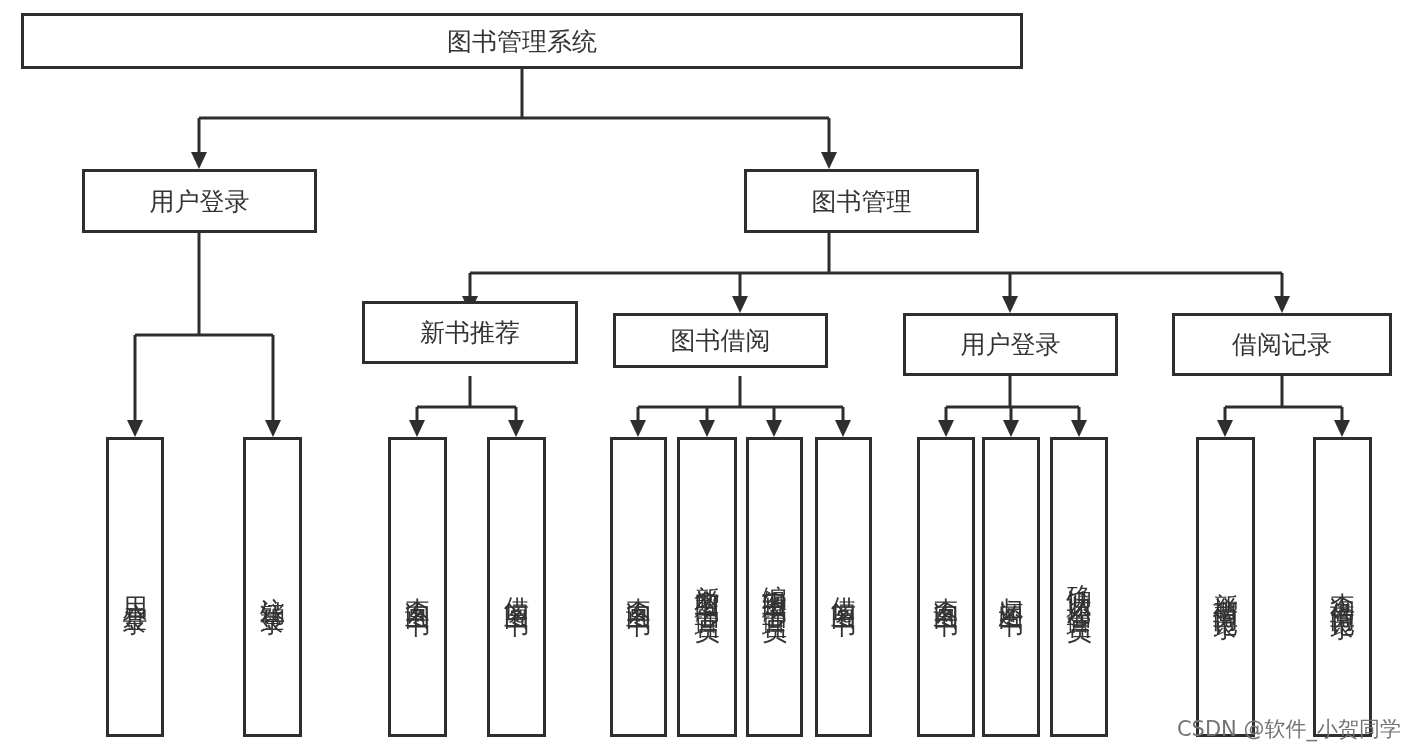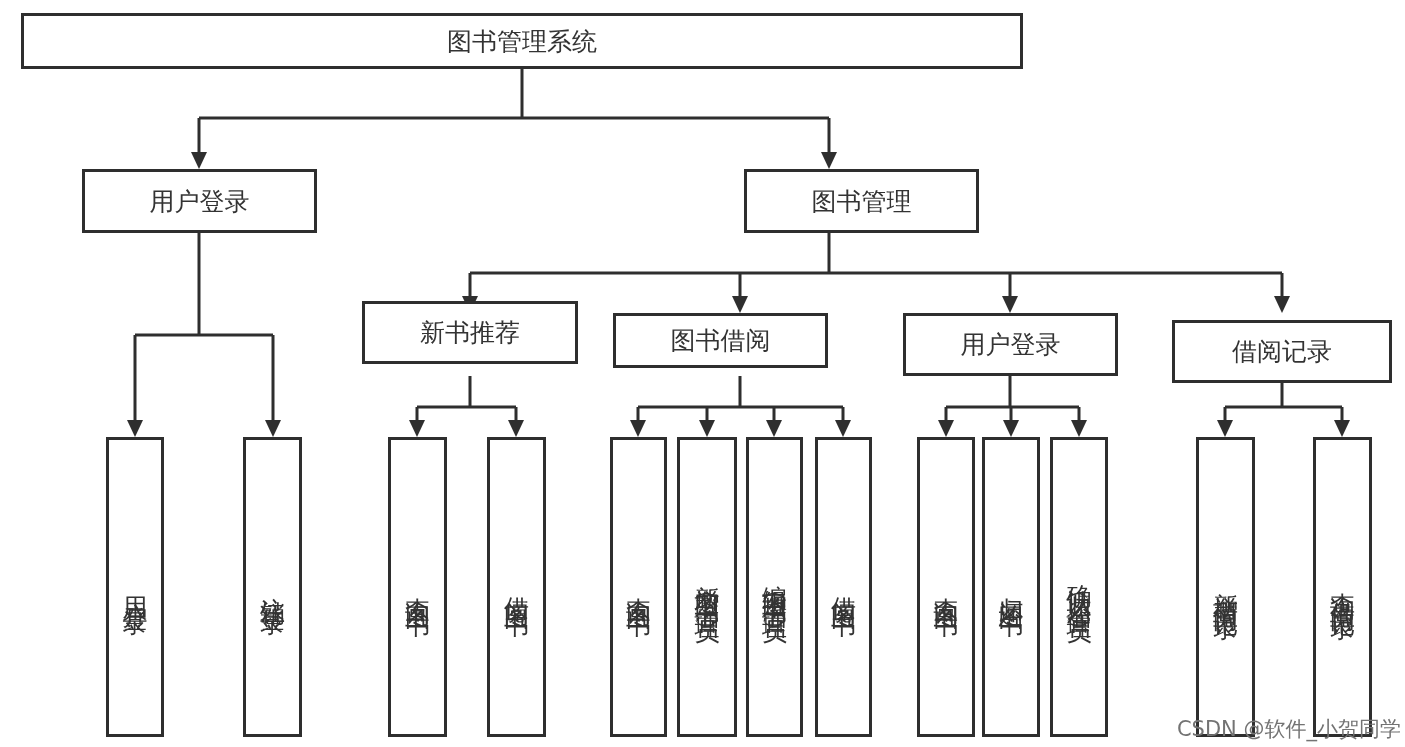--- a/index.html
+++ b/index.html
@@ -114,21 +114,21 @@
   </svg>
 
   <div class="node" style="left:21px; top:13px; width:1002px; height:56px;">图书管理系统</div>
 
   <div class="node" style="left:82px; top:169px; width:235px; height:64px;">用户登录</div>
   <div class="node" style="left:712px; top:169px; width:235px; height:64px;margin-left:32px;">图书管理</div>
 
   <div class="node" style="left:362px; top:301px; width:216px; height:63px;">新书推荐</div>
   <div class="node" style="left:613px; top:313px; width:215px; height:55px;">图书借阅</div>
   <div class="node" style="left:903px; top:313px; width:215px; height:63px;">用户登录</div>
-  <div class="node" style="left:1172px; top:313px; width:220px; height:63px;margin-top:7px;">借阅记录</div>
+  <div class="node" style="left:1172px; top:313px; width:220px; height:63px;">借阅记录</div>
 
   <div class="vnode" style="left:106px; width:58px;">
     <span class="vtext">用户登录</span>
   </div>
   <div class="vnode" style="left:243px; width:59px;">
     <span class="vtext">注销登录</span>
   </div>
 
   <div class="vnode" style="left:388px; width:59px;">
     <span class="vtext">查询图书</span>

